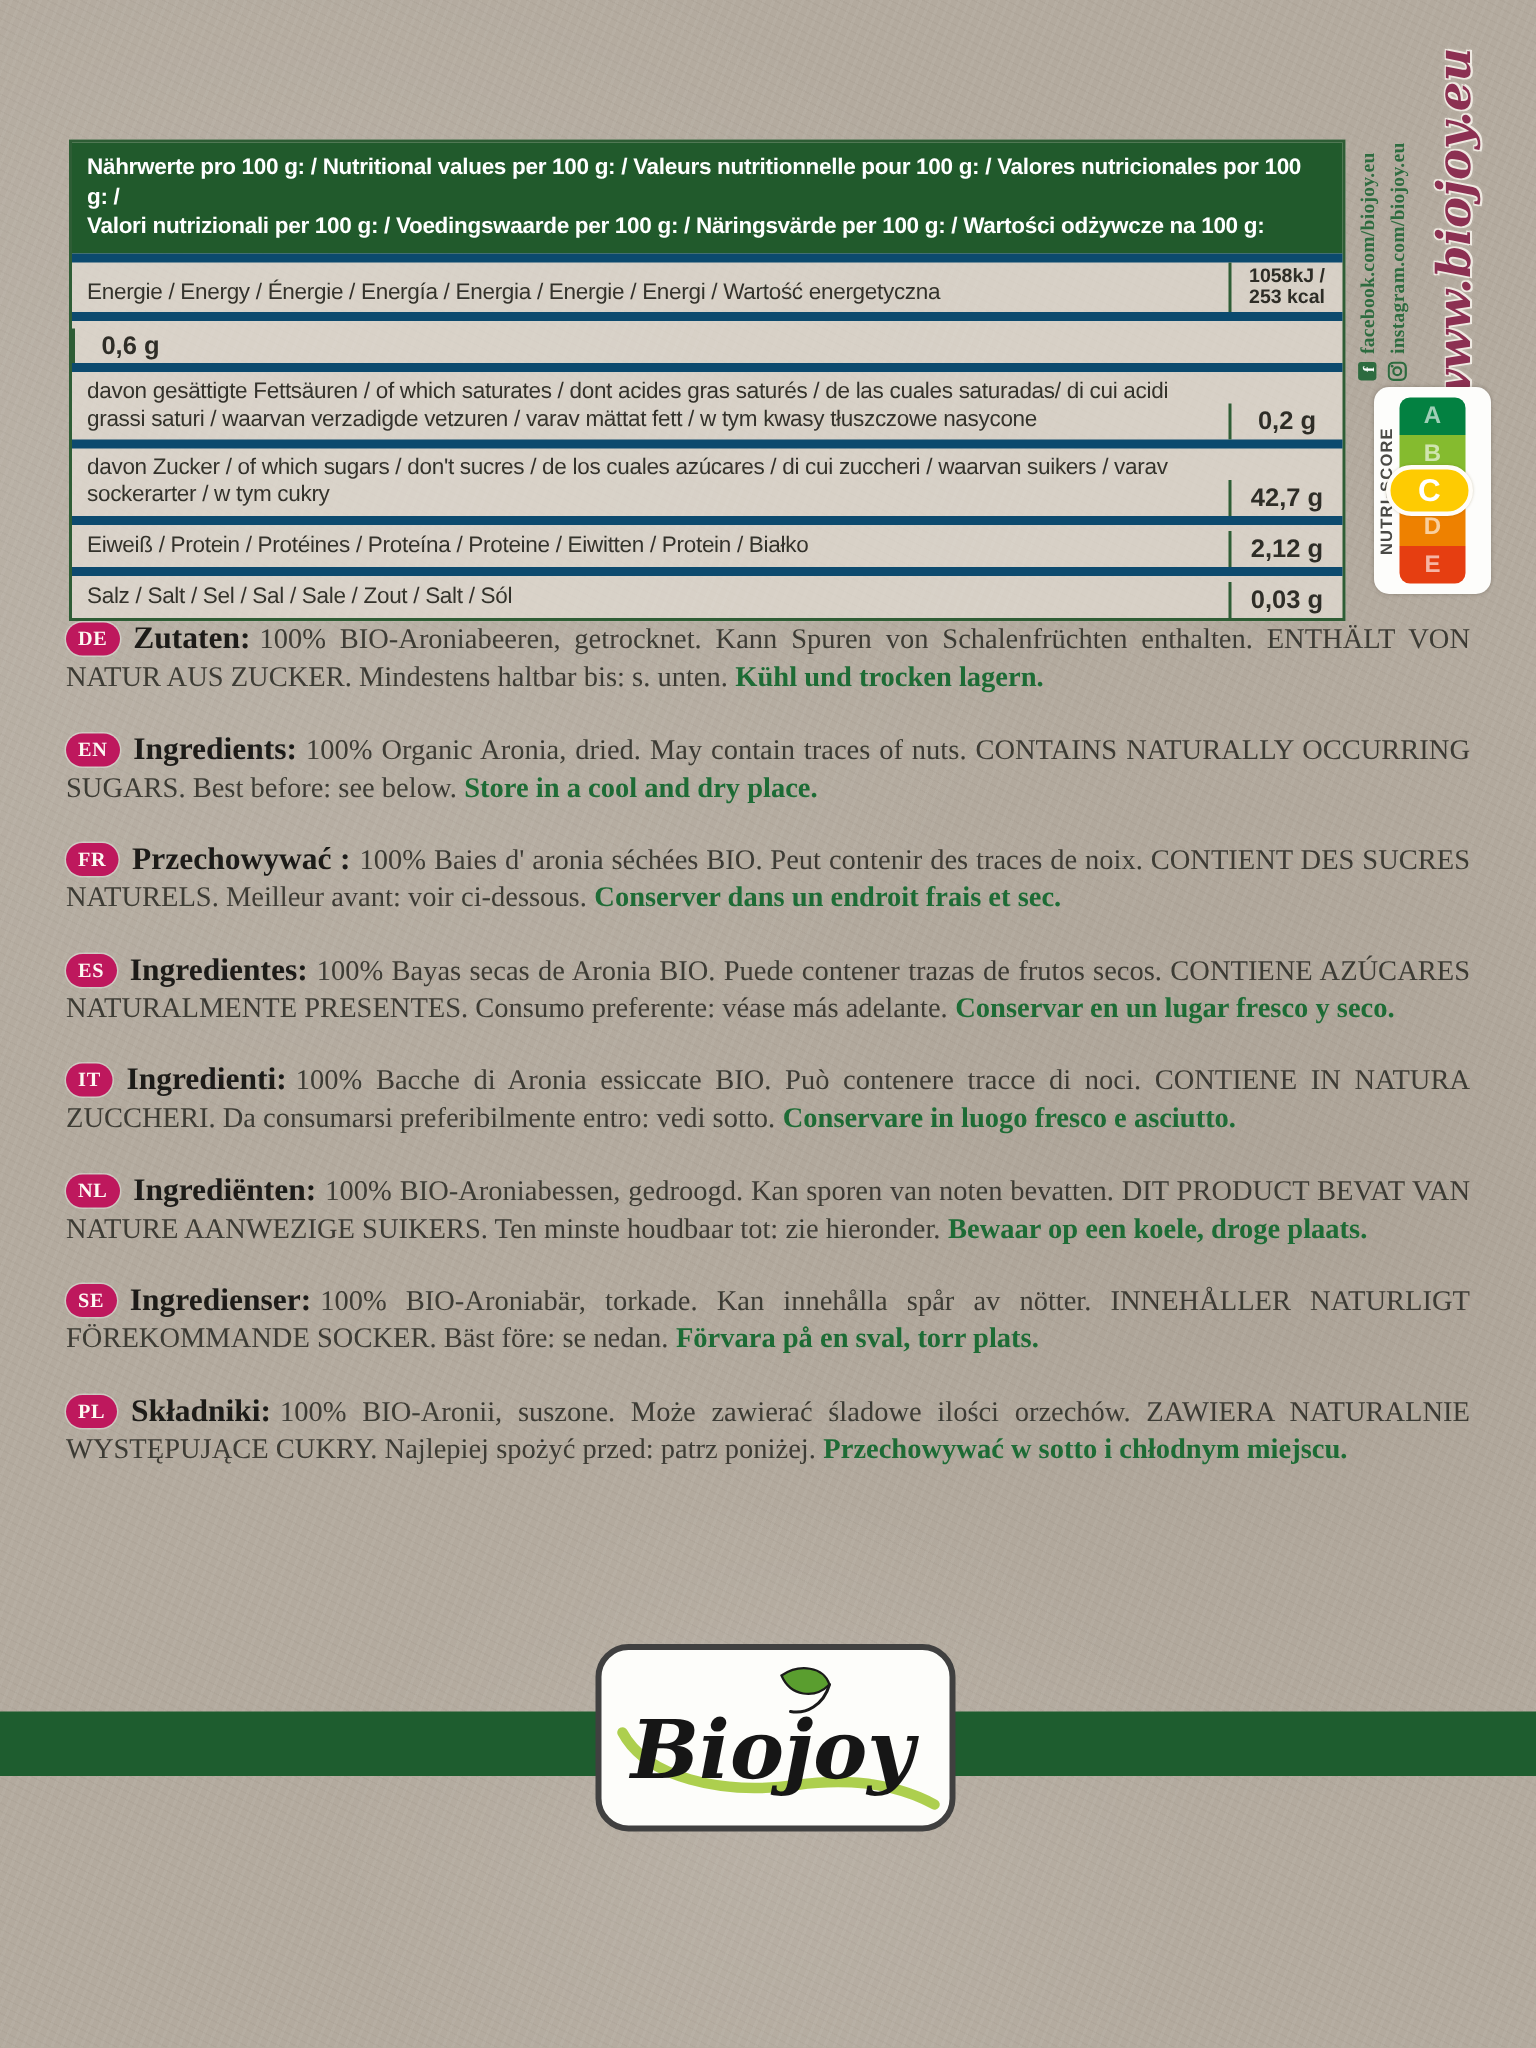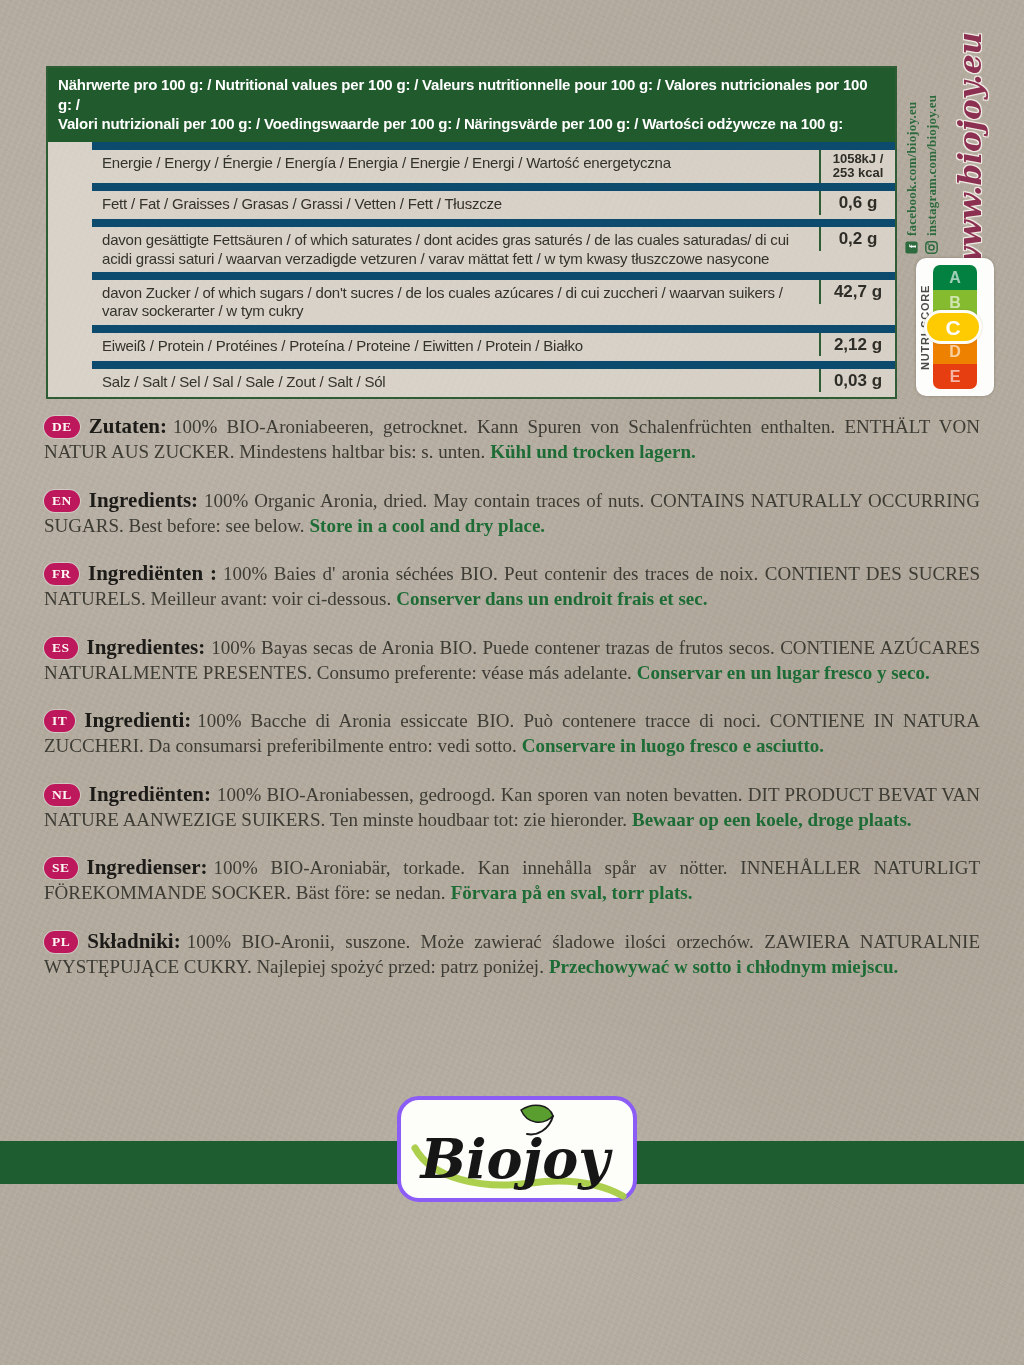--- a/index.html
+++ b/index.html
@@ -10,30 +10,30 @@
       radial-gradient(ellipse 900px 700px at 18% 25%, rgba(255,255,255,0.10), transparent 60%),
       radial-gradient(ellipse 700px 600px at 85% 60%, rgba(92,80,68,0.08), transparent 65%),
       radial-gradient(ellipse 500px 400px at 50% 90%, rgba(255,255,255,0.07), transparent 60%),
       repeating-linear-gradient(113deg, rgba(255,255,255,0.045) 0 2px, transparent 2px 6px),
       repeating-linear-gradient(27deg, rgba(70,58,46,0.04) 0 1px, transparent 1px 5px);
     font-family:"Liberation Sans", sans-serif;
   }
 
   
   .ntable{
-    position:absolute;left:46px;top:66px;width:851px;
+    position:absolute;left:46px;top:93px;width:851px;
     border:2px solid #2e5d35;background:rgba(233,228,219,0.66);
     box-sizing:border-box;
   }
   .nt-header{
     background:#215a2c;color:#ffffff;
     font:700 15px/1.3 "Liberation Sans", sans-serif;
     letter-spacing:-0.2px;padding:7px 10px 8px 10px;
   }
-  .nt-row{display:flex;align-items:flex-start;border-top:8px solid #0c4a6e;min-height:28px;margin-left:44px;}
+  .nt-row{display:flex;align-items:flex-end;border-top:6px solid #0c4a6e;min-height:28px;}
   .nt-label{
     flex:1;display:flex;align-items:center;padding:4px 10px;
     font:400 15px/1.22 "Liberation Sans", sans-serif;
     color:#33322b;letter-spacing:-0.2px;
   }
   .nt-value{
     width:70px;border-left:2px solid #2e5d35;display:flex;align-items:center;justify-content:center;
     font:700 17px/1.15 "Liberation Sans", sans-serif;color:#2e2d27;
     white-space:pre-line;text-align:center;padding:2px 2px;
   }
@@ -101,40 +101,39 @@
     padding:4px 8px 4.5px 8px;border-radius:12px;margin-right:9px;
     box-shadow:0 0 0 1px rgba(255,255,255,0.35);
     vertical-align:2px;
   }
   .lang-h{font:700 21px/1 "Liberation Serif", serif;color:#1c1b18;margin-right:6px;}
   .lang-store{font-weight:700;color:#1d6b35;margin-left:5px;}
 
   
   .band{position:absolute;left:0;top:1141px;width:1024px;height:43px;background:#1e5d2f;}
   .logo-box{
-    position:absolute;left:397px;top:1096px;width:240px;height:106px;
-    background:#fdfdfa;border:4px solid #8b5cf6;border-radius:22px;box-sizing:border-box;
-    display:flex;align-items:flex-start;justify-content:center;
+    position:absolute;left:397px;top:1096px;width:240px;height:125px;
+    background:#fdfdfa;border:4px solid #404040;border-radius:22px;box-sizing:border-box;
+    display:flex;align-items:flex-end;justify-content:center;
   }
 </style>
 </head>
 <body>
 
 <div class="ntable">
   <div class="nt-header">
     <div>Nährwerte pro 100 g: / Nutritional values per 100 g: / Valeurs nutritionnelle pour 100 g: / Valores nutricionales por 100 g: /</div>
     <div>Valori nutrizionali per 100 g: / Voedingswaarde per 100 g: / Näringsvärde per 100 g: / Wartości odżywcze na 100 g:</div>
   </div>
   <div class="nt-row energy">
     <div class="nt-label">Energie / Energy / Énergie / Energía / Energia / Energie / Energi / Wartość energetyczna</div>
     <div class="nt-value">1058kJ /
 253 kcal</div>
   </div>
   <div class="nt-row">
-    <div class="nt-label">Fett / Fat / Graisses / Grasas / Grassi / Vetten / Fett / Tłuszcze</div>
     <div class="nt-value">0,6 g</div>
   </div>
   <div class="nt-row">
     <div class="nt-label">davon gesättigte Fettsäuren / of which saturates / dont acides gras saturés / de las cuales saturadas/ di cui acidi grassi saturi / waarvan verzadigde vetzuren / varav mättat fett / w tym kwasy tłuszczowe nasycone</div>
     <div class="nt-value">0,2 g</div>
   </div>
   <div class="nt-row">
     <div class="nt-label">davon Zucker / of which sugars / don't sucres / de los cuales azúcares / di cui zuccheri / waarvan suikers / varav sockerarter / w tym cukry</div>
     <div class="nt-value">42,7 g</div>
   </div>
@@ -183,21 +182,21 @@
 </div>
 
 <div class="langs">
   <p class="lang">
     <span class="lang-badge">DE</span><span class="lang-h">Zutaten:</span><span>100% BIO-Aroniabeeren, getrocknet. Kann Spuren von Schalenfrüchten enthalten. ENTHÄLT VON NATUR AUS ZUCKER. Mindestens haltbar bis: s. unten.</span><span class="lang-store">Kühl und trocken lagern.</span>
   </p>
   <p class="lang">
     <span class="lang-badge">EN</span><span class="lang-h">Ingredients:</span><span>100% Organic Aronia, dried. May contain traces of nuts. CONTAINS NATURALLY OCCURRING SUGARS. Best before: see below.</span><span class="lang-store">Store in a cool and dry place.</span>
   </p>
   <p class="lang">
-    <span class="lang-badge">FR</span><span class="lang-h">Ingrediënten :</span><span>100% Baies d' aronia séchées BIO. Peut contenir des traces de noix. CONTIENT DES SUCRES NATURELS. Meilleur avant: voir ci-dessous.</span><span class="lang-store">Conserver dans un endroit frais et sec.</span>
+    <span class="lang-badge">FR</span><span class="lang-h">Przechowywać :</span><span>100% Baies d' aronia séchées BIO. Peut contenir des traces de noix. CONTIENT DES SUCRES NATURELS. Meilleur avant: voir ci-dessous.</span><span class="lang-store">Conserver dans un endroit frais et sec.</span>
   </p>
   <p class="lang">
     <span class="lang-badge">ES</span><span class="lang-h">Ingredientes:</span><span>100% Bayas secas de Aronia BIO. Puede contener trazas de frutos secos. CONTIENE AZÚCARES NATURALMENTE PRESENTES. Consumo preferente: véase más adelante.</span><span class="lang-store">Conservar en un lugar fresco y seco.</span>
   </p>
   <p class="lang">
     <span class="lang-badge">IT</span><span class="lang-h">Ingredienti:</span><span>100% Bacche di Aronia essiccate BIO. Può contenere tracce di noci. CONTIENE IN NATURA ZUCCHERI. Da consumarsi preferibilmente entro: vedi sotto.</span><span class="lang-store">Conservare in luogo fresco e asciutto.</span>
   </p>
   <p class="lang">
     <span class="lang-badge">NL</span><span class="lang-h">Ingrediënten:</span><span>100% BIO-Aroniabessen, gedroogd. Kan sporen van noten bevatten. DIT PRODUCT BEVAT VAN NATURE AANWEZIGE SUIKERS. Ten minste houdbaar tot: zie hieronder.</span><span class="lang-store">Bewaar op een koele, droge plaats.</span>
   </p>

